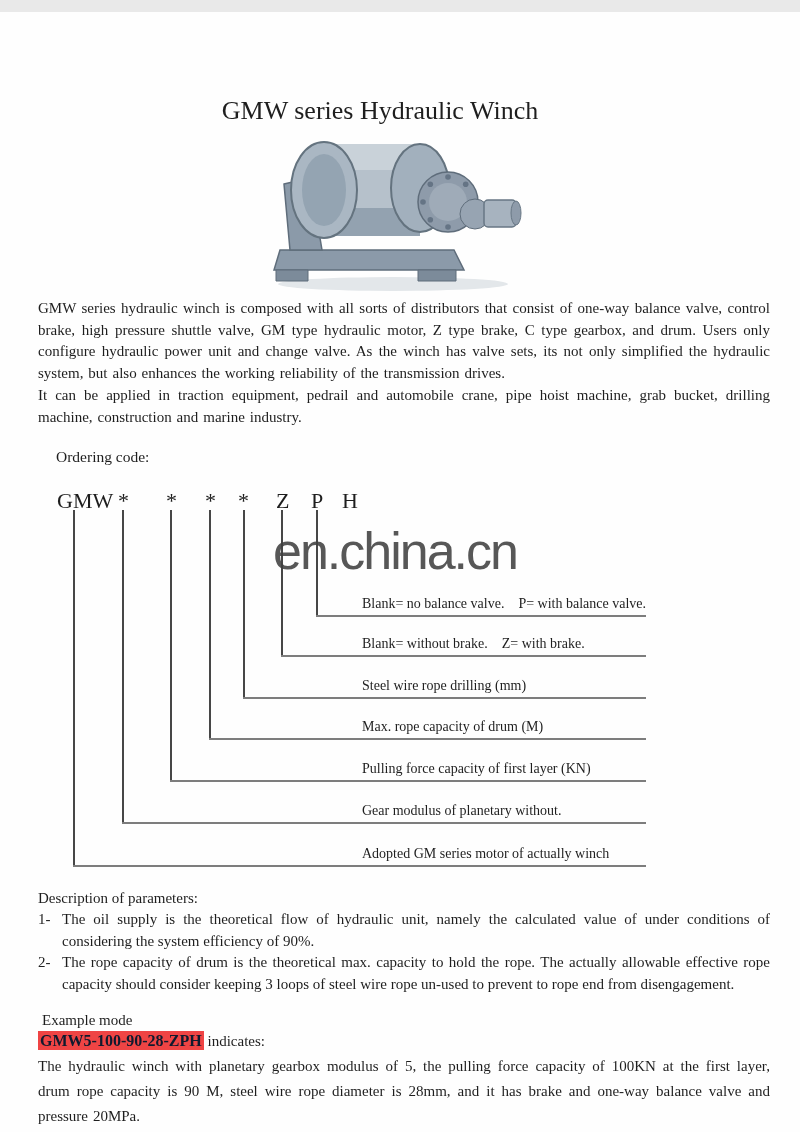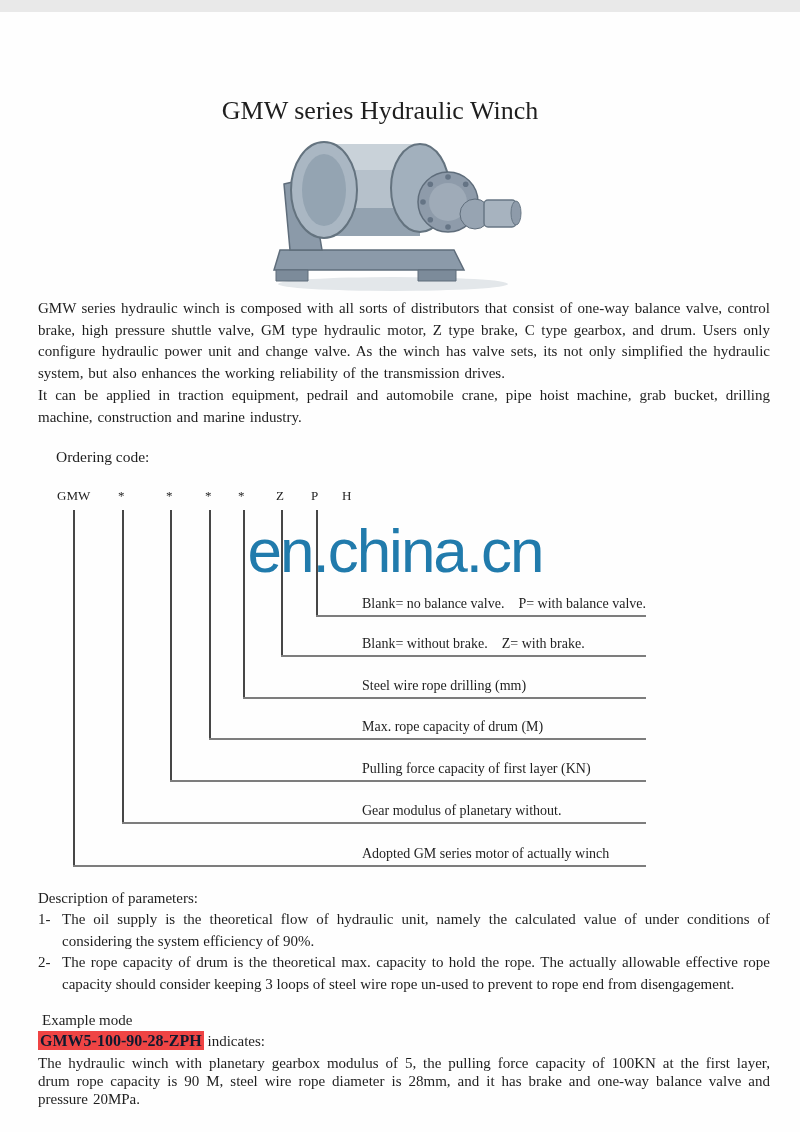--- a/index.html
+++ b/index.html
@@ -14,25 +14,25 @@
   }
   .winch{position:absolute;left:268px;top:112px;width:264px;height:170px;}
   .intro{
     position:absolute;left:38px;top:286px;width:732px;
     font-size:15px;line-height:21.7px;text-align:justify;word-spacing:1.2px;
   }
   .intro p{margin:0;}
   .ordering-heading{
     position:absolute;left:56px;top:436px;font-size:15.5px;
   }
-  .code-part{position:absolute;top:476px;font-size:13px;}
+  .code-part{position:absolute;top:476px;font-size:22px;}
   .watermark{
     position:absolute;left:165px;top:496px;width:460px;height:86px;
-    font-family:"Liberation Sans", sans-serif;font-size:62px;line-height:86px;
-    color:#0369a1;opacity:.88;text-align:center;letter-spacing:-2px;white-space:nowrap;
+    font-family:"Liberation Sans", sans-serif;font-size:52px;line-height:86px;
+    color:#404040;opacity:.88;text-align:center;letter-spacing:-2px;white-space:nowrap;
   }
   .vline{position:absolute;width:1.5px;background:#474747;}
   .hline{position:absolute;height:2px;background:#7d7d7d;}
   .dg-label{
     position:absolute;left:362px;font-size:14px;line-height:17px;white-space:pre;
   }
   .params{
     position:absolute;left:38px;top:876px;width:732px;
     font-size:15px;line-height:21.4px;
   }
@@ -41,21 +41,21 @@
   .param-num{width:24px;flex:0 0 24px;}
   .param-text{flex:1;text-align:justify;}
   .example-heading{position:absolute;left:42px;top:1000px;font-size:15px;}
   .example-line{position:absolute;left:38px;top:1018px;font-size:15px;line-height:21px;}
   .hl-code{
     background:#ef4444;color:#101a2e;font-weight:700;font-size:16px;
     padding:1px 2px;
   }
   .example-desc{
     position:absolute;left:38px;top:1042px;width:732px;
-    font-size:15px;line-height:18px;text-align:justify;word-spacing:1.2px;
+    font-size:15px;line-height:25px;text-align:justify;word-spacing:1.2px;
   }
 </style>
 </head>
 <body>
 
 <div class="page">
 
   <div class="title">GMW series Hydraulic Winch</div>
 
   <div class="winch">

